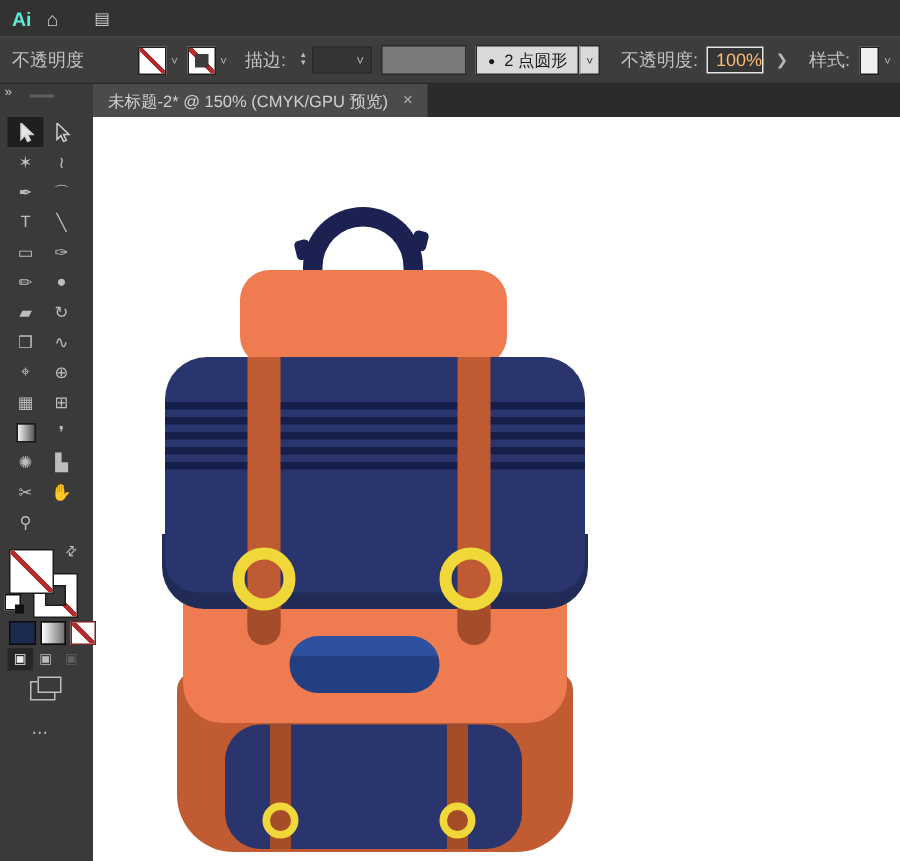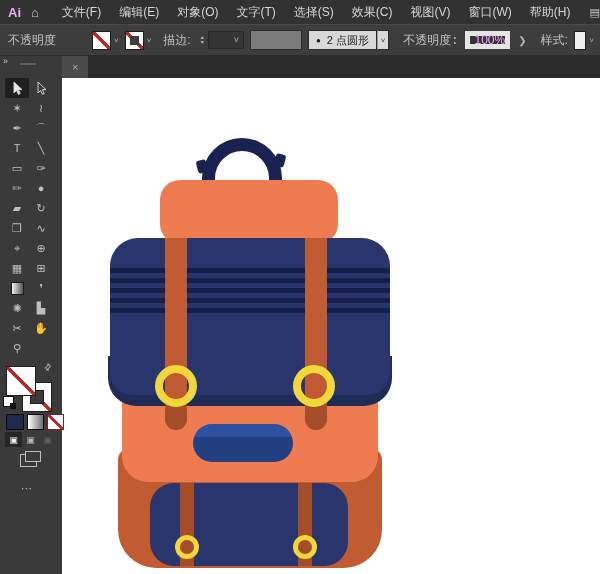--- a/index.html
+++ b/index.html
@@ -1,19 +1,19 @@
 <!DOCTYPE html>
 <html style="--navy: #29356c; --navy_dark: #161f4a; --navy_back: #202b58; --handle_navy: #1b2150; --orange: #ee7c50; --orange_dark: #c15b31; --strap: #c05a33; --strap_dark: #a54c2a; --pocket_strap: #a54c28; --yellow: #f0d73a; --pill_blue: #2d519f; --pill_blue_dark: #243e82;"><head>
 <meta charset="utf-8">
 <style>
   html,body{margin:0;padding:0;width:600px;height:574px;overflow:hidden;
     font-family:"Liberation Sans","DejaVu Sans",sans-serif;background:#323232;}
   .menubar{position:absolute;left:0;top:0;width:600px;height:24px;background:#323232;
     display:flex;align-items:center;color:#d6d6d6;font-size:12px;white-space:nowrap;}
-  .ai-logo{color:#f0abfc;font-weight:bold;font-size:13px;margin:0 10px 0 8px;}
+  .ai-logo{color:#5eead4;font-weight:bold;font-size:13px;margin:0 10px 0 8px;}
   .home-icon{color:#cccccc;font-size:13px;margin-right:14px;}
   .menu-item{padding:0 9px;cursor:default;}
   .workspace{margin-left:10px;display:flex;align-items:center;gap:4px;color:#c9c9c9;}
   .chev{color:#aeaeae;font-size:9px;}
 
   .controlbar{position:absolute;left:0;top:24px;width:600px;height:32px;background:#3d3d3d;
     border-top:1px solid #4a4a4a;border-bottom:1px solid #2a2a2a;box-sizing:border-box;
     display:flex;align-items:center;color:#c2c2c2;font-size:12px;white-space:nowrap;overflow:hidden;}
   .cb-label{margin:0 6px;}
   .sw{width:17px;height:17px;background:#ffffff;border:1px solid #1e1e1e;position:relative;flex:0 0 auto;}
@@ -22,22 +22,22 @@
   .sw.stroke-style::after{content:"";position:absolute;inset:4px;background:#3d3d3d;}
   .mini-chev{font-size:8px;color:#b5b5b5;margin:0 6px 0 3px;}
   .stepper{display:flex;flex-direction:column;font-size:6px;line-height:5px;color:#bbbbbb;margin:0 4px;}
   .dd-dark{width:50px;height:18px;background:#353535;border:1px solid #2a2a2a;display:flex;
     align-items:center;justify-content:flex-end;padding-right:4px;box-sizing:border-box;}
   .wprofile{width:72px;height:18px;background:#7a7a7a;border:1px solid #2a2a2a;margin:0 6px;}
   .brush-field{height:18px;background:#d9d9d9;color:#1a1a1a;display:flex;align-items:center;
     padding:0 7px;gap:6px;border:1px solid #2a2a2a;font-size:11px;}
   .brush-chev{height:18px;width:15px;background:#d9d9d9;border:1px solid #2a2a2a;border-left:1px solid #9a9a9a;
     display:flex;align-items:center;justify-content:center;color:#333;font-size:8px;}
-  .opacity-field{width:46px;height:18px;background:#353535;border:5px solid #e5e5e5;
-    display:flex;align-items:center;padding-left:5px;box-sizing:border-box;color:#f0abfc;}
+  .opacity-field{width:46px;height:18px;background:#353535;border:1px solid #e5e5e5;
+    display:flex;align-items:center;padding-left:5px;box-sizing:border-box;color:#fdba74;}
   .gt{color:#b5b5b5;font-size:10px;margin:0 8px;}
   .style-sw{width:15px;height:17px;background:#f0f0f0;border:1px solid #1e1e1e;}
 
   .tabbar{position:absolute;left:0;top:56px;width:600px;height:22px;background:#2b2b2b;}
   .doc-tab{position:absolute;left:62px;top:0;height:22px;background:#4b4b4b;color:#d0d0d0;
     font-size:11px;display:flex;align-items:center;padding:0 10px;gap:10px;}
   .tab-close{color:#b0b0b0;font-size:11px;}
 
   .toolpanel{position:absolute;left:0;top:56px;width:62px;height:518px;background:#3a3a3a;z-index:5;}
   .collapse{position:absolute;left:3px;top:0px;color:#c8c8c8;font-size:9px;}
@@ -98,31 +98,20 @@
   .bp-pocket{left:88px;top:405px;width:198px;height:83px;background:var(--navy);border-radius:24px;}
   .pstrap{top:405px;width:14px;height:83px;background:var(--pocket_strap);}
   .sring{width:24px;height:24px;border:5px solid var(--yellow);border-radius:50%;box-sizing:border-box;}
 </style>
 </head>
 <body>
 
 <div class="menubar">
   <span class="ai-logo">Ai</span>
   <span class="home-icon">⌂</span>
-  <div style="display:flex;">
-      <div class="menu-item">文件(F)</div>
-      <div class="menu-item">编辑(E)</div>
-      <div class="menu-item">对象(O)</div>
-      <div class="menu-item">文字(T)</div>
-      <div class="menu-item">选择(S)</div>
-      <div class="menu-item">效果(C)</div>
-      <div class="menu-item">视图(V)</div>
-      <div class="menu-item">窗口(W)</div>
-      <div class="menu-item">帮助(H)</div>
-    </div>
   <div class="workspace">
     <span style="font-size:11px;">▤</span>
 
   </div>
 </div>
 
 <div class="controlbar">
   <span class="cb-label" style="margin-left:8px;margin-right:36px;">不透明度</span>
   <span class="sw slash"></span>
   <span class="mini-chev">˅</span>
@@ -135,30 +124,31 @@
     </span>
   <span class="dd-dark">
     <span class="chev">˅</span>
   </span>
   <span class="wprofile"></span>
   <span class="brush-field">
     <span style="font-size:8px;">●</span>
     <span>2 点圆形</span>
   </span>
   <span class="brush-chev">˅</span>
-  <span class="cb-label" style="margin-left:14px;font-family:Liberation Mono, monospace;">不透明度:</span>
+  <span class="cb-label" style="margin-left:14px;">不透明度:</span>
   <span class="opacity-field">100%</span>
   <span class="gt">❯</span>
   <span class="cb-label">样式:</span>
   <span class="style-sw"></span>
   <span class="mini-chev">˅</span>
 </div>
 
 <div class="tabbar">
   <div class="doc-tab">
+    <span>未标题-2* @ 150% (CMYK/GPU 预览)</span>
     <span class="tab-close">×</span>
   </div>
 </div>
 
 <div class="toolpanel">
   <span class="collapse">»</span>
   <span class="grip"></span>
   <div class="toolgrid">
       <div class="tool selected">
         <svg width="11" height="13" viewBox="0 0 11 13">

